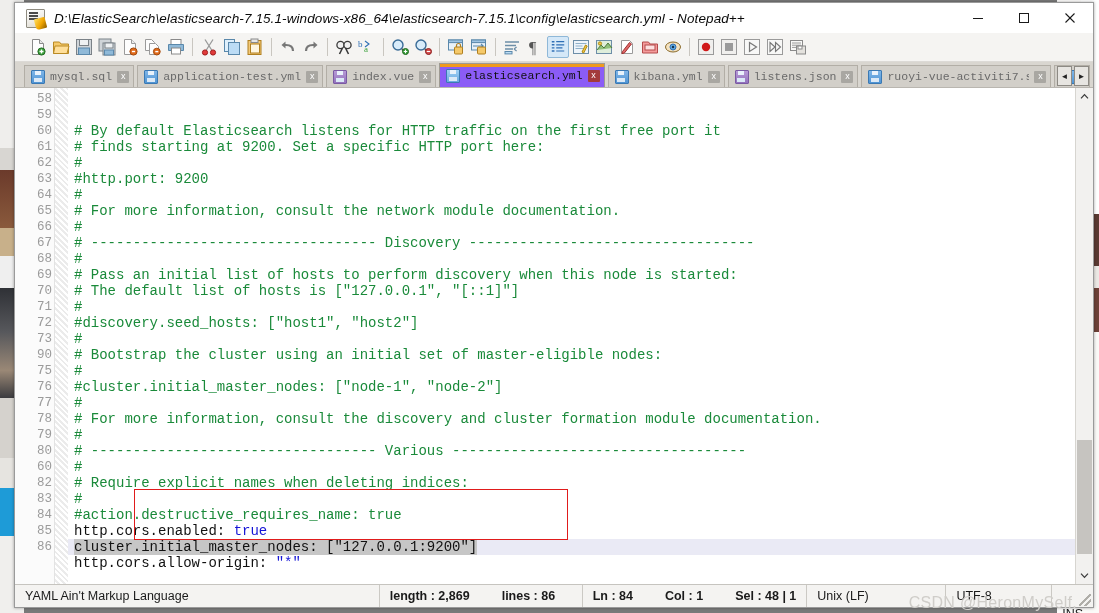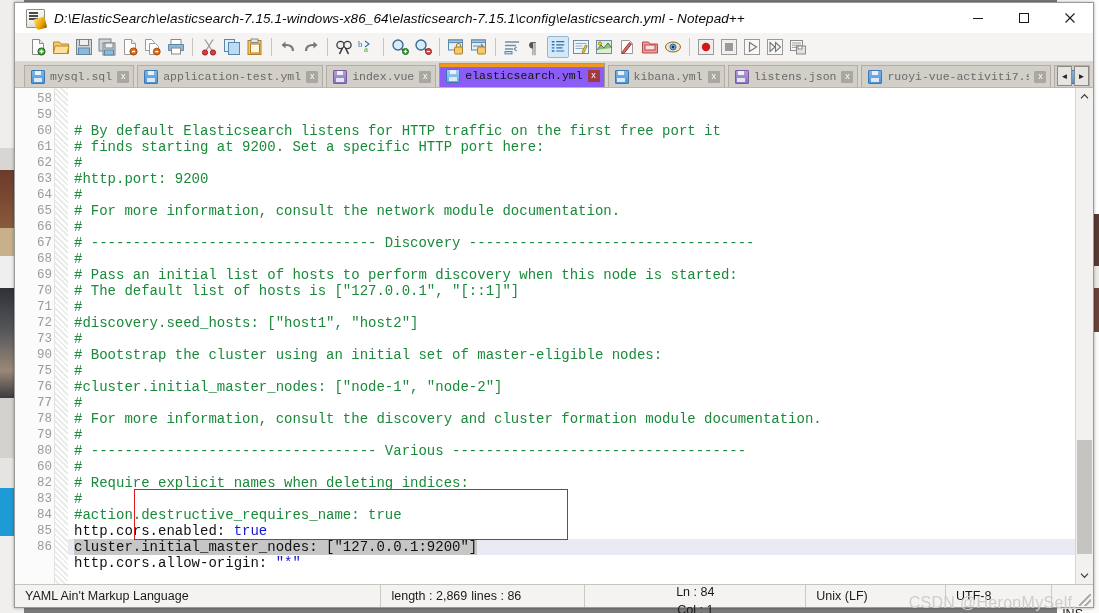--- a/index.html
+++ b/index.html
@@ -140,21 +140,21 @@
   .vs-btn.bot { position:absolute; bottom:0; left:0; }
   .vs-thumb { position:absolute; left:1px; width:15px; background:#c6c4c0; }
 
   
   .statusbar {
     height:22px; flex:none; background:#f4f3f1; border-top:1px solid #c6c4bf;
     display:flex; align-items:center; font-size:12.5px; color:#1a1a1a; position:relative;
   }
   .st-cell { height:22px; display:flex; align-items:center; padding:0 10px;
              border-right:1px solid #cbc9c4; box-sizing:border-box; white-space:nowrap; }
-  .st-gap { display:flex; gap:4px; }
+  .st-gap { display:flex; gap:32px;font-weight:bold; }
   .grip { position:absolute; right:2px; bottom:1px; width:12px; height:12px;
           background:
             linear-gradient(135deg, transparent 45%, #b0aea9 45%, #b0aea9 55%, transparent 55%),
             linear-gradient(135deg, transparent 70%, #b0aea9 70%, #b0aea9 80%, transparent 80%); }
 
   .watermark {
     position:absolute; right:22px; bottom:1px; font-size:16px; color:#cfcdc9;
     font-family:"Liberation Sans", sans-serif; letter-spacing:.3px; pointer-events:none;
     white-space:nowrap;
   }
@@ -537,21 +537,21 @@
         </div>
       </div>
     </div>
 
     <div class="statusbar">
       <div class="st-cell" style="width:382px;">YAML Ain't Markup Language</div>
       <div class="st-cell st-gap" style="width:212px;">
         <span>length : 2,869</span>
         <span>lines : 86</span>
       </div>
-      <div class="st-cell st-gap" style="width:230px;flex-direction:column;">
+      <div class="st-cell st-gap" style="width:230px;">
         <span>Ln : 84</span>
         <span>Col : 1</span>
         <span>Sel : 48 | 1</span>
       </div>
       <div class="st-cell" style="width:145px;">Unix (LF)</div>
       <div class="st-cell" style="width:110px;">UTF-8</div>
       <div class="st-cell" style="border-right:none;margin-top:36px;">INS</div>
       <div class="grip"></div>
     </div>
   </div>

